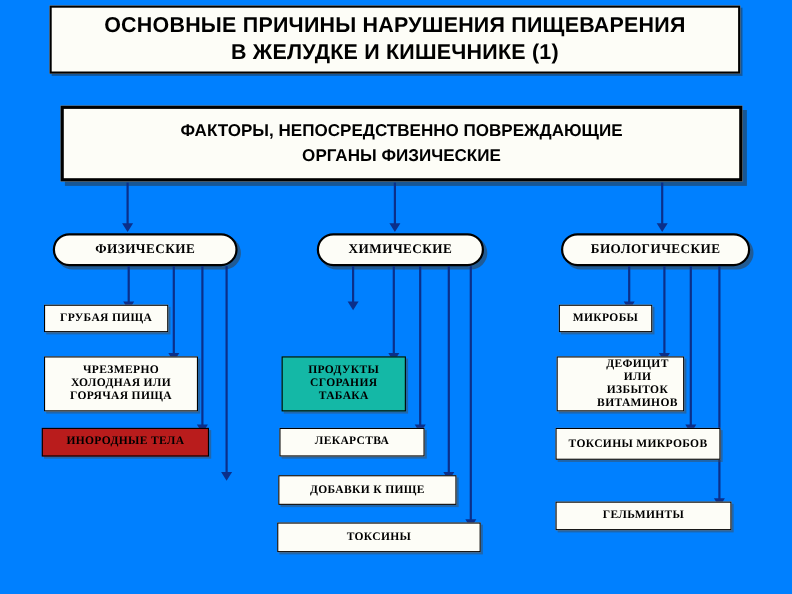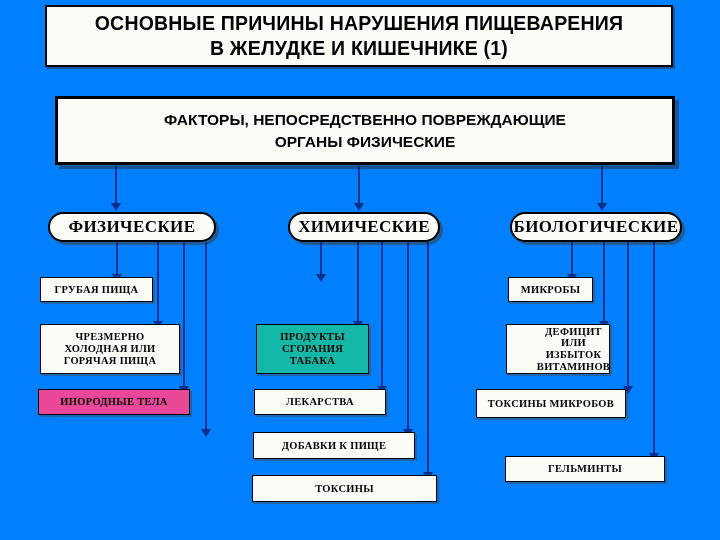--- a/index.html
+++ b/index.html
@@ -58,21 +58,21 @@
     flex-direction: column;
     box-shadow: 4px 4px 0 rgba(45,45,45,0.5);
   }
   .factors-box .ln2 { margin-top: 4px; }
 
   
   .cat-box {
     border-width: 2.5px;
     font-family: "Liberation Serif", "DejaVu Serif", serif;
     font-weight: bold;
-    font-size: 17px;
+    font-size: 12px;
     letter-spacing: 0.4px;
     border-radius: 15px;
   }
 
   
   .item-box {
     border-width: 1.5px;
     font-family: "Liberation Serif", "DejaVu Serif", serif;
     font-weight: bold;
     font-size: 10.5px;
@@ -148,21 +148,21 @@
   <div class="box item-box" style="left: 40px; top: 277px; width: 113px; height: 25px; background-color: rgb(253, 253, 247); text-align: right;">
     <span class="ln">ГРУБАЯ ПИЩА</span>
   </div>
 
   <div class="box item-box" style="left: 40px; top: 324px; width: 140px; height: 50px; background-color: rgb(253, 253, 247);">
     <span class="ln">ЧРЕЗМЕРНО</span>
     <span class="ln">ХОЛОДНАЯ ИЛИ</span>
     <span class="ln">ГОРЯЧАЯ ПИЩА</span>
   </div>
 
-  <div class="box item-box" style="left: 38px; top: 389px; width: 152px; height: 26px; background-color: #ec4899;">
+  <div class="box item-box" style="left: 38px; top: 389px; width: 152px; height: 26px; background-color: #b91c1c;">
     <span class="ln">ИНОРОДНЫЕ ТЕЛА</span>
   </div>
 
 
   <div class="vline" style="left: 320px; top: 242px; height: 33px; background-color: rgb(11, 47, 138);"></div>
   <div class="arrow-head" style="left: 316px; top: 274px; border-top-color: rgb(11, 47, 138);"></div>
 
   <div class="vline" style="left: 357px; top: 242px; height: 80px; background-color: rgb(11, 47, 138);"></div>
   <div class="arrow-head" style="left: 353px; top: 321px; border-top-color: rgb(11, 47, 138);"></div>
 
@@ -206,27 +206,27 @@
   <div class="vline" style="left: 627px; top: 242px; height: 145px; background-color: rgb(11, 47, 138);"></div>
   <div class="arrow-head" style="left: 623px; top: 386px; border-top-color: rgb(11, 47, 138);"></div>
 
   <div class="vline" style="left: 653px; top: 242px; height: 212px; background-color: rgb(11, 47, 138);"></div>
   <div class="arrow-head" style="left: 649px; top: 453px; border-top-color: rgb(11, 47, 138);"></div>
 
   <div class="box item-box" style="left: 508px; top: 277px; width: 85px; height: 25px; background-color: rgb(253, 253, 247);">
     <span class="ln">МИКРОБЫ</span>
   </div>
 
-  <div class="box item-box" style="left: 506px; top: 324px; width: 104px; height: 50px; background-color: rgb(253, 253, 247); padding-left: 31px;">
+  <div class="box item-box" style="left: 506px; top: 324px; width: 116px; height: 50px; background-color: rgb(253, 253, 247); padding-left: 31px;">
     <span class="ln">ДЕФИЦИТ ИЛИ</span>
     <span class="ln">ИЗБЫТОК</span>
     <span class="ln">ВИТАМИНОВ</span>
   </div>
 
-  <div class="box item-box" style="left: 476px; top: 389px; width: 150px; height: 29px; background-color: rgb(253, 253, 247);">
+  <div class="box item-box" style="left: 505px; top: 389px; width: 150px; height: 29px; background-color: rgb(253, 253, 247);">
     <span class="ln">ТОКСИНЫ МИКРОБОВ</span>
   </div>
 
   <div class="box item-box" style="left: 505px; top: 456px; width: 160px; height: 26px; background-color: rgb(253, 253, 247);">
     <span class="ln">ГЕЛЬМИНТЫ</span>
   </div>
 
 </div>
 
 </body></html>

